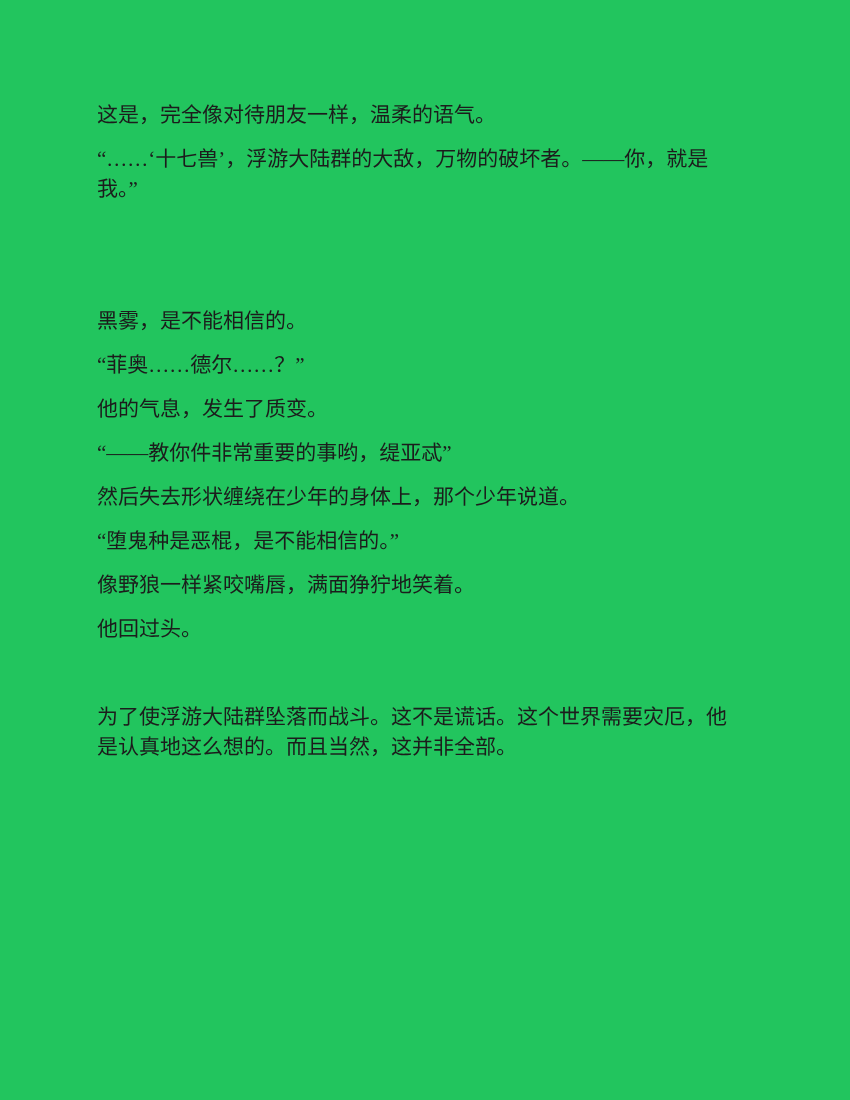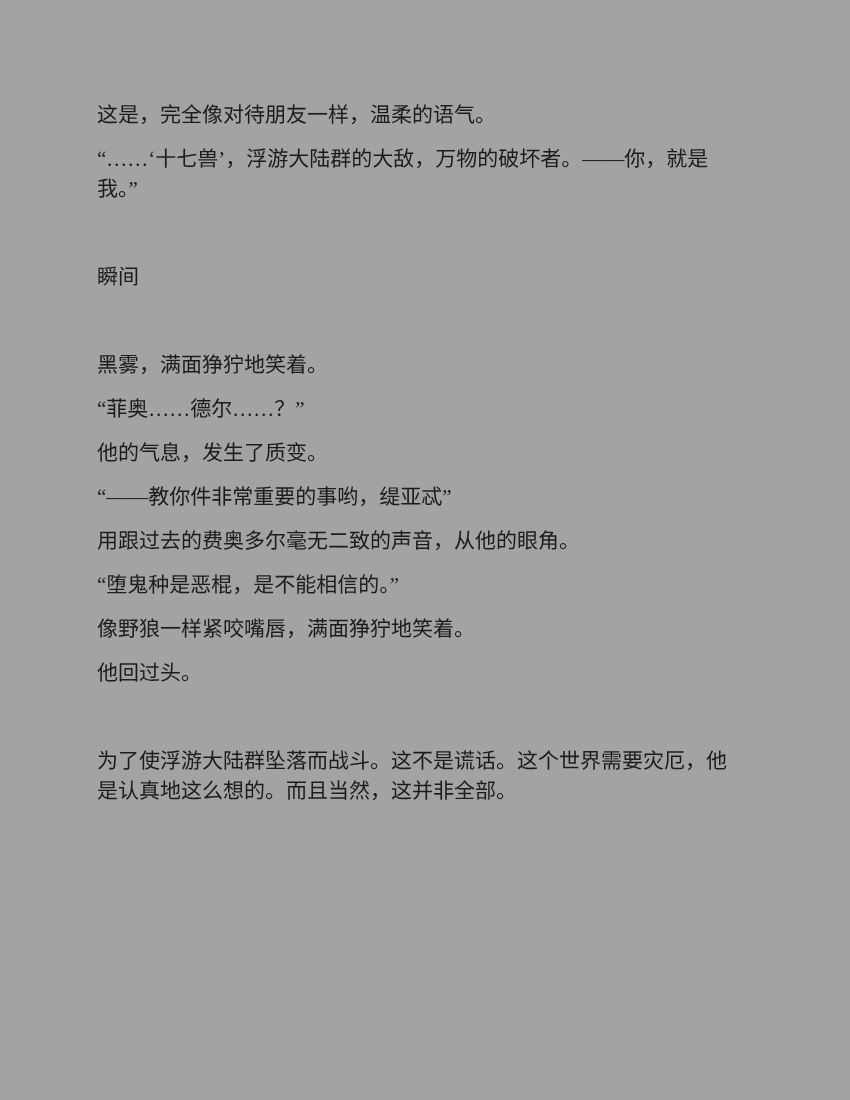--- a/index.html
+++ b/index.html
@@ -11,21 +11,21 @@
     width: 850px;
     height: 1100px;
     overflow: hidden;
     font-family: "Liberation Serif", "DejaVu Serif", serif;
   }
   .doc-page {
     box-sizing: border-box;
     width: 850px;
     height: 1100px;
     padding: 100px 110px 0 97px;
-    background: #a3a3a3;
+    background: #22c55e;
   }
   .doc-page p {
     margin: 0 0 14px 0;
     width: 643px;
     min-height: 30px;
     font-size: 21px;
     line-height: 30px;
     color: #1c1c1c;
     text-align: left;
     word-break: break-all;
@@ -35,25 +35,24 @@
     min-height: 30px;
   }
 </style>
 </head>
 <body>
 
 <div class="doc-page">
   <p>这是，完全像对待朋友一样，温柔的语气。</p>
   <p>“……‘十七兽’，浮游大陆群的大敌，万物的破坏者。——你，就是我。”</p>
   <p class="blank"></p>
-  <p>瞬间</p>
   <p class="blank"></p>
-  <p>黑雾，满面狰狞地笑着。</p>
+  <p>黑雾，是不能相信的。</p>
   <p>“菲奥……德尔……？”</p>
   <p>他的气息，发生了质变。</p>
   <p>“——教你件非常重要的事哟，缇亚忒”</p>
-  <p>用跟过去的费奥多尔毫无二致的声音，从他的眼角。</p>
+  <p>然后失去形状缠绕在少年的身体上，那个少年说道。</p>
   <p>“堕鬼种是恶棍，是不能相信的。”</p>
   <p>像野狼一样紧咬嘴唇，满面狰狞地笑着。</p>
   <p>他回过头。</p>
   <p class="blank"></p>
   <p>为了使浮游大陆群坠落而战斗。这不是谎话。这个世界需要灾厄，他是认真地这么想的。而且当然，这并非全部。</p>
 </div>
 
 </body></html>

